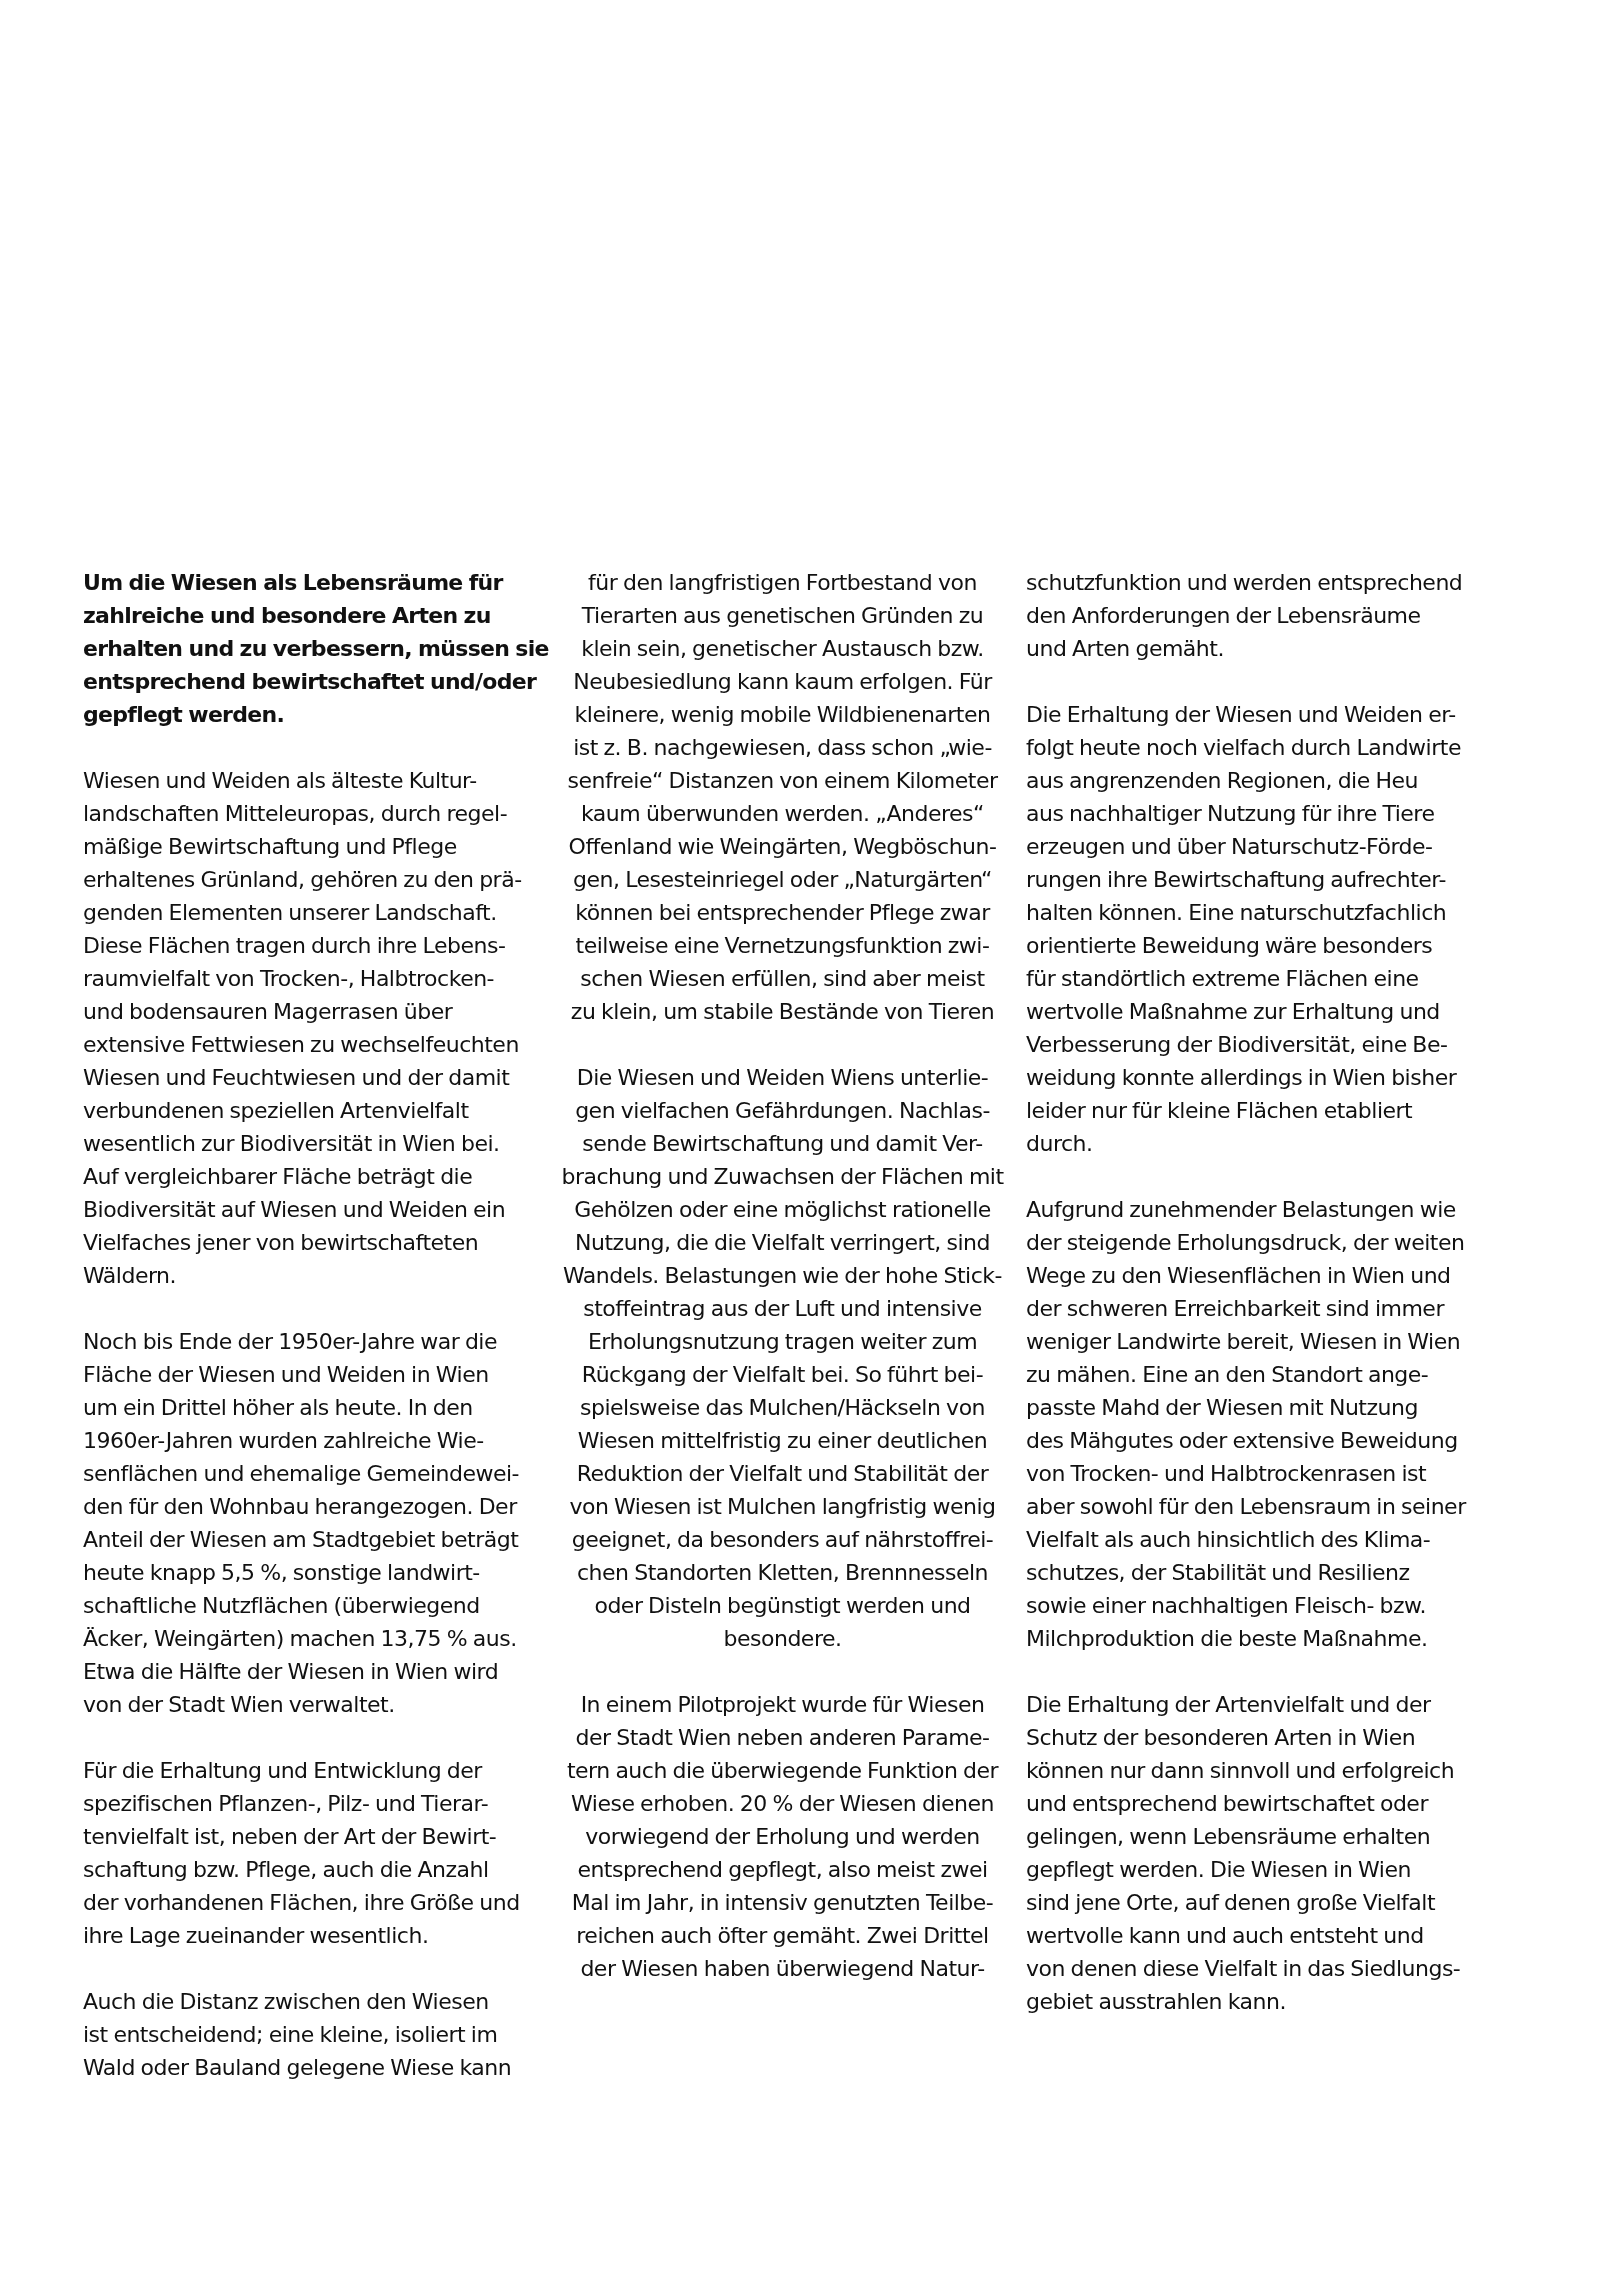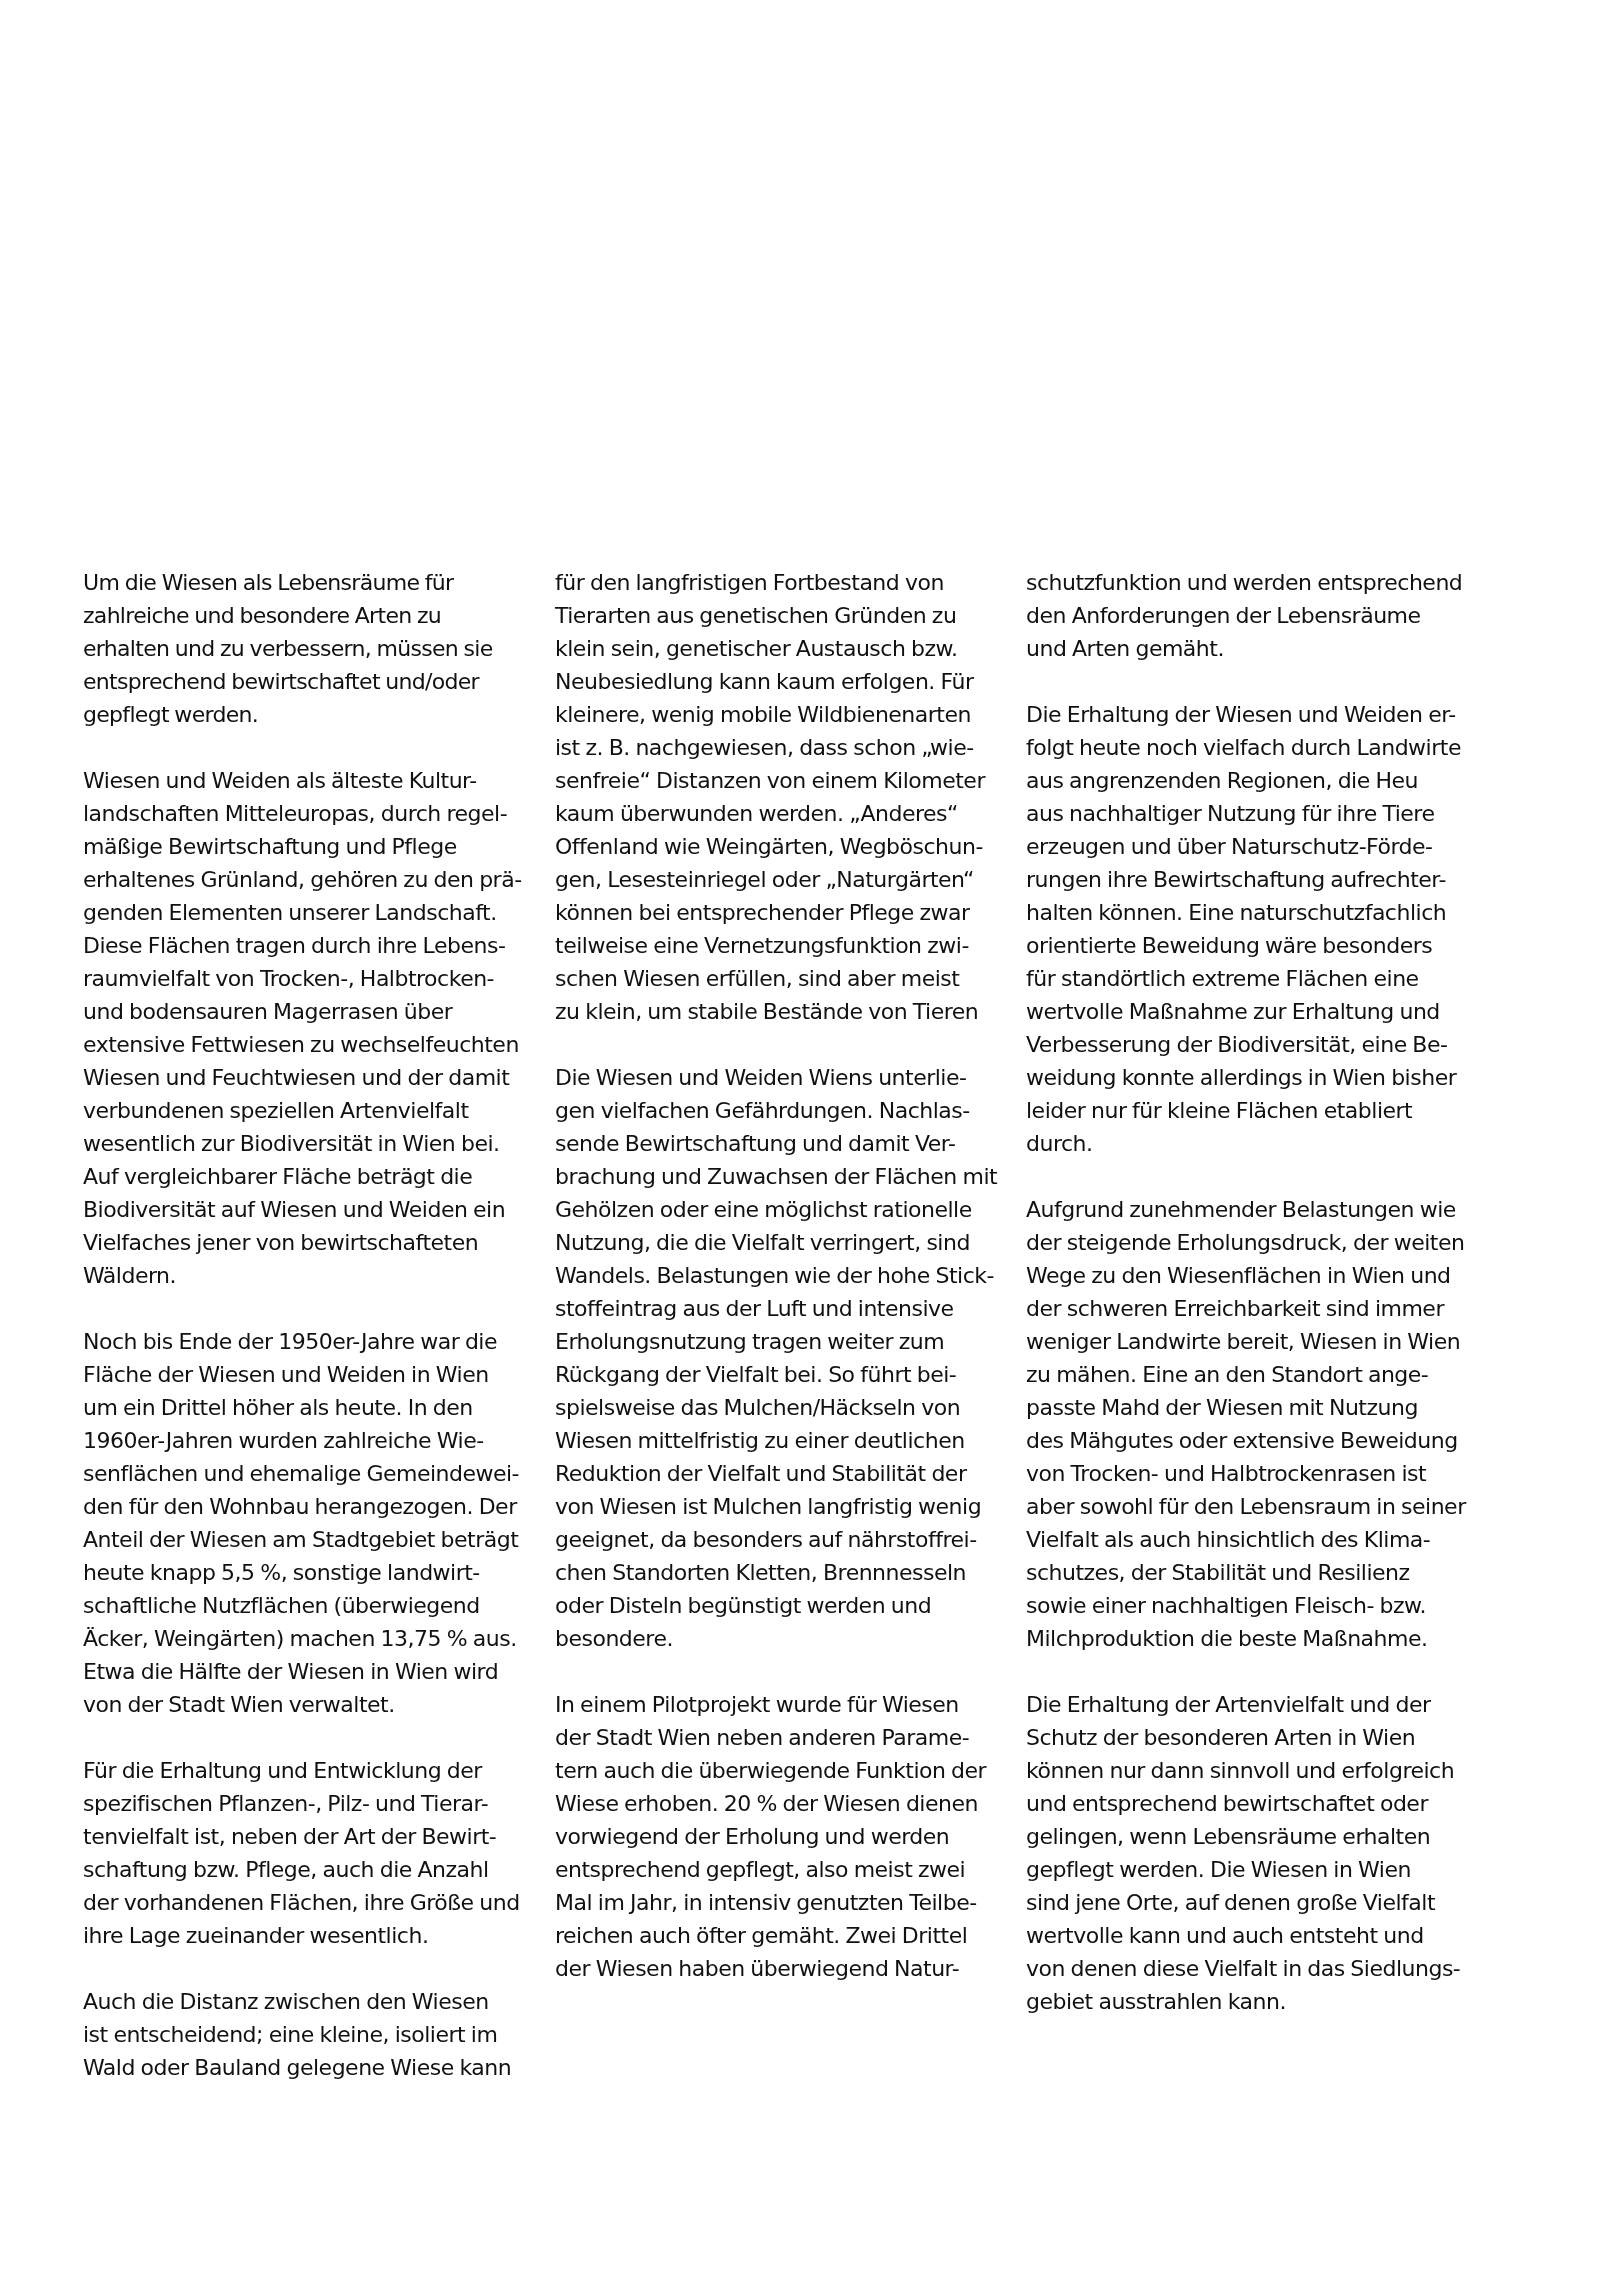--- a/index.html
+++ b/index.html
@@ -14,33 +14,33 @@
     overflow: hidden;
     color: #111111;
     font-family: "DejaVu Sans", sans-serif;
   }
   .column {
     position: absolute;
     top: 566px;
     width: 455px;
   }
   #col-1 { left: 83px; }
-  #col-2 { left: 555px; }
+  #col-2 { left: 555px; text-align: center; }
   #col-3 { left: 1026px; }
   .line {
     display: block;
     white-space: nowrap;
     font-size: 22px;
     line-height: 33px;
     height: 33px;
     letter-spacing: -0.5px;
     word-spacing: -0.8px;
   }
   .lead .line {
-    font-weight: normal;
+    font-weight: bold;
     letter-spacing: -0.7px;
   }
   .para {
     margin: 0 0 33px 0;
   }
 </style>
 </head>
 <body>
 
 <div id="col-1" class="column">

